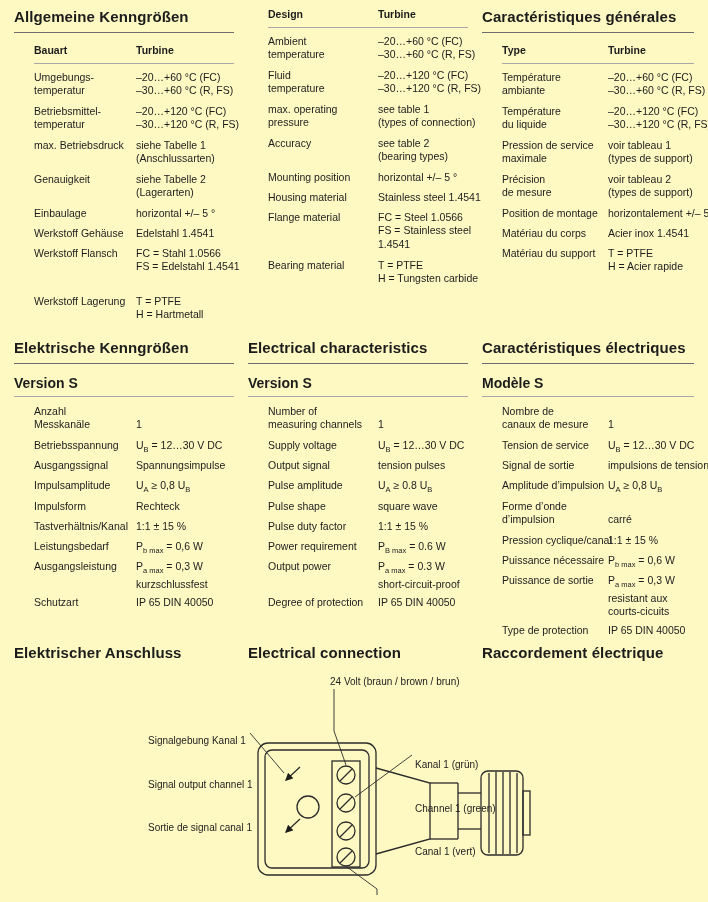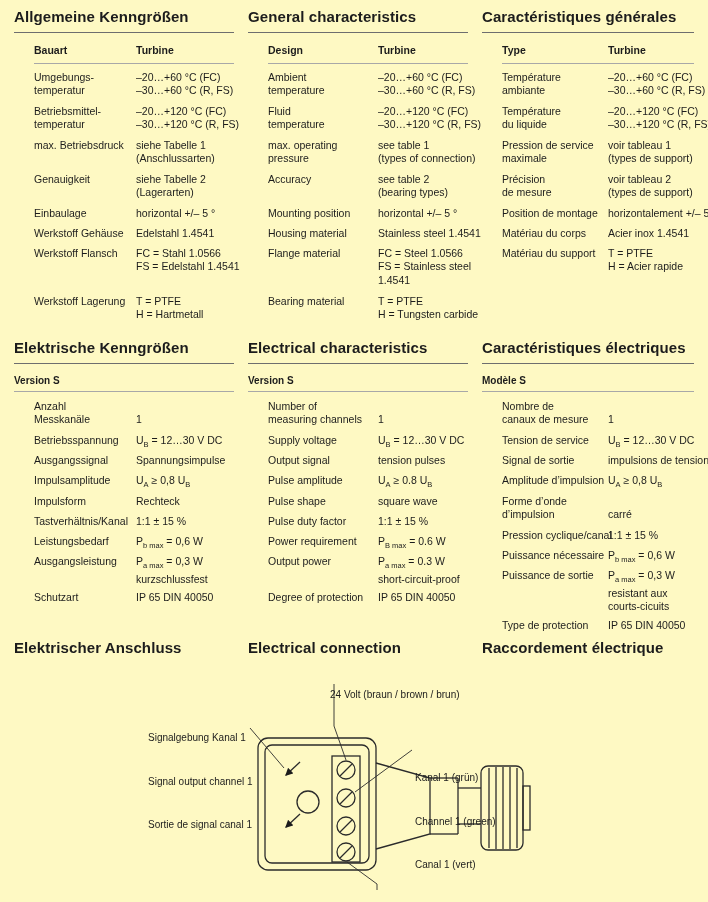--- a/index.html
+++ b/index.html
@@ -12,27 +12,27 @@
   .col-title { font-size:15px; font-weight:bold; letter-spacing:.1px; padding-bottom:7px; border-bottom:1px solid #6e6e6e; margin-bottom:11px; }
   .sr { display:flex; margin-bottom:3px; font-size:10.5px; line-height:13.5px;margin-left:20px; }
   .sr .lab { width:102px; flex:none; white-space:pre; }
   .lang-en .sr .lab { width:110px; }
   .lang-fr .sr .lab { width:106px; }
   .sr .val { flex:1; white-space:pre; }
   .sr.b { font-weight:bold; }
   .sr.hd { border-bottom:1px solid #a8a8a8; padding-bottom:5px; margin-bottom:7px; }
   .h1 { min-height:17px; } .h2 { min-height:31px; } .h3 { min-height:45px; }
   .mt { margin-top:5px; }
-  .version { font-size:10px; font-weight:bold; border-bottom:1px solid #a8a8a8; padding-bottom:5px; margin-bottom:8px; }
+  .version { font-size:14px; font-weight:bold; border-bottom:1px solid #a8a8a8; padding-bottom:5px; margin-bottom:8px; }
   sub { font-size:7.5px; }
   .conn-heads { margin-top:0; }
   .conn-heads .col-title { border-bottom:none; padding-bottom:0; margin-bottom:0; }
   .diagram { position:relative; left:-14px; width:708px; height:262px; margin-top:6px; }
   .diagram svg { position:absolute; left:0; top:0; }
-  .dlabel { position:absolute; font-size:10px; line-height:14.5px; white-space:pre;margin-top:18px; }
+  .dlabel { position:absolute; font-size:10px; line-height:14.5px; white-space:pre; }
 </style>
 </head>
 <body>
 
 <div class="page">
 
   <section class="cols sect1">
 
     <div class="col lang-de">
       <div class="col-title">Allgemeine Kenngrößen</div>
@@ -76,21 +76,20 @@
 FS = Edelstahl 1.4541</span>
         </div>
       <div class="sr h2">
           <span class="lab">Werkstoff Lagerung</span>
           <span class="val">T = PTFE
 H = Hartmetall</span>
         </div>
     </div>
 
     <div class="col lang-en">
-      <div class="col-title">General characteristics</div>
       <div class="sr b hd">
           <span class="lab">Design</span>
           <span class="val">Turbine</span>
         </div>
       <div class="sr h2">
           <span class="lab">Ambient
 temperature</span>
           <span class="val">–20…+60 °C (FC)
 –30…+60 °C (R, FS)</span>
         </div>
@@ -361,21 +360,21 @@
       <g stroke="#2b2b2b" stroke-width="0.9" fill="none">
         <polyline points="334,22 334,64 346,98"></polyline>
         <line x1="250" y1="66" x2="284" y2="106"></line>
         <line x1="412" y1="88" x2="355" y2="130"></line>
         <polyline points="347,200 377,222 377,228"></polyline>
       </g>
     </svg>
 
     <div class="dlabel" style="left:330px; top:8px;">24 Volt (braun / brown / brun)</div>
 
-    <div class="dlabel" style="left:148px; top:22px;">
+    <div class="dlabel" style="left:148px; top:38px;">
       <div>Signalgebung Kanal 1</div>
       <div>Signal output channel 1</div>
       <div>Sortie de signal canal 1</div>
     </div>
 
     <div class="dlabel" style="left:415px; top:62px;">
       <div>Kanal 1 (grün)</div>
       <div>Channel 1 (green)</div>
       <div>Canal 1 (vert)</div>
     </div>

